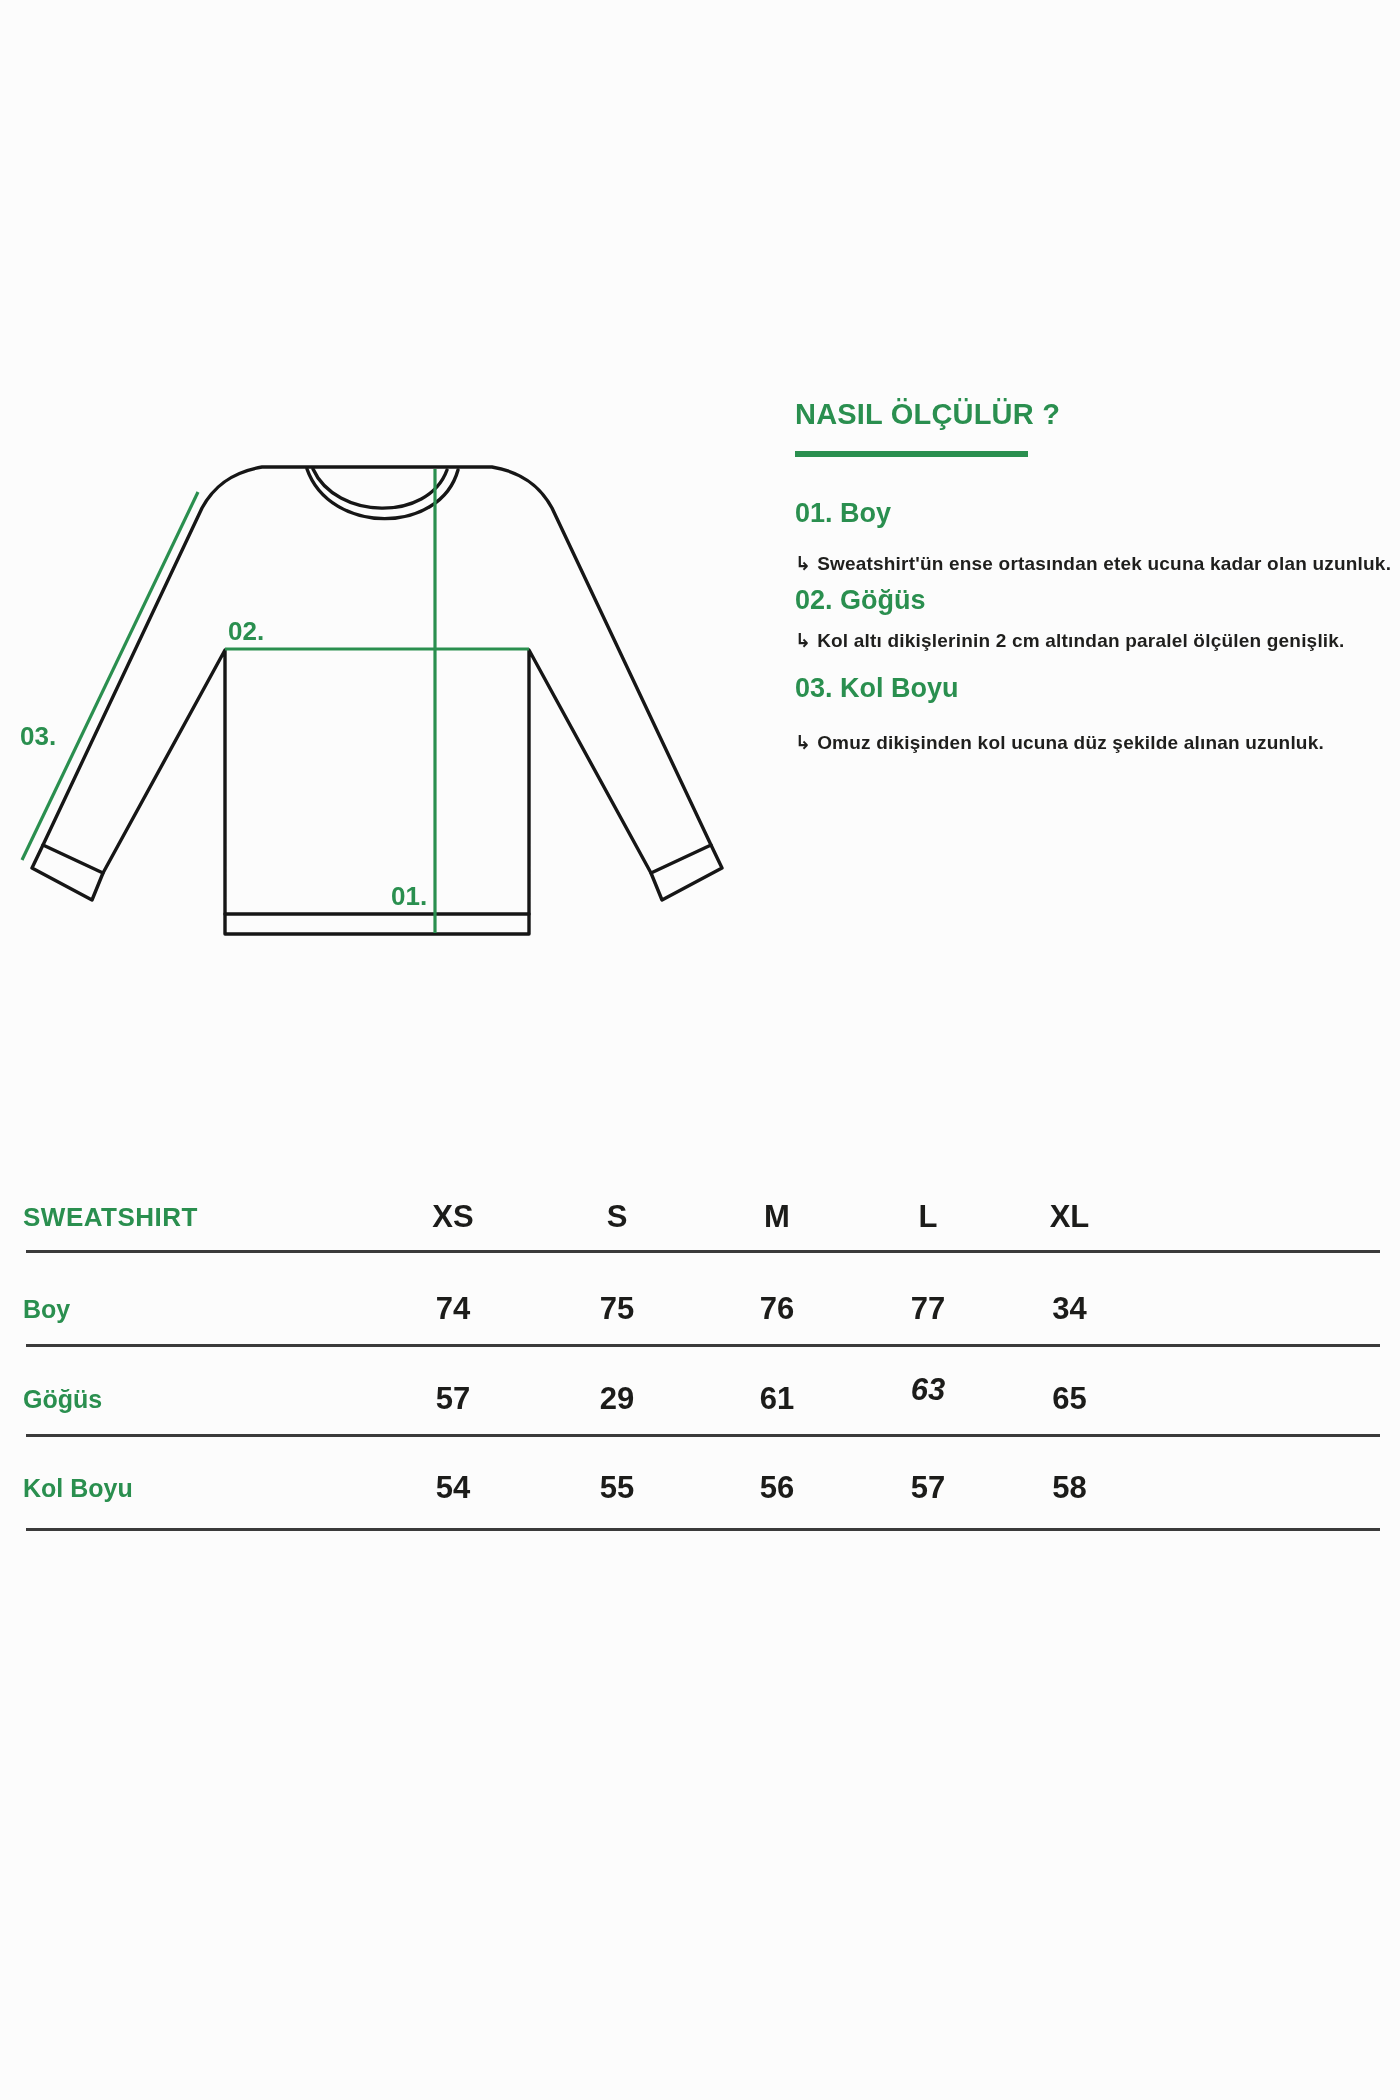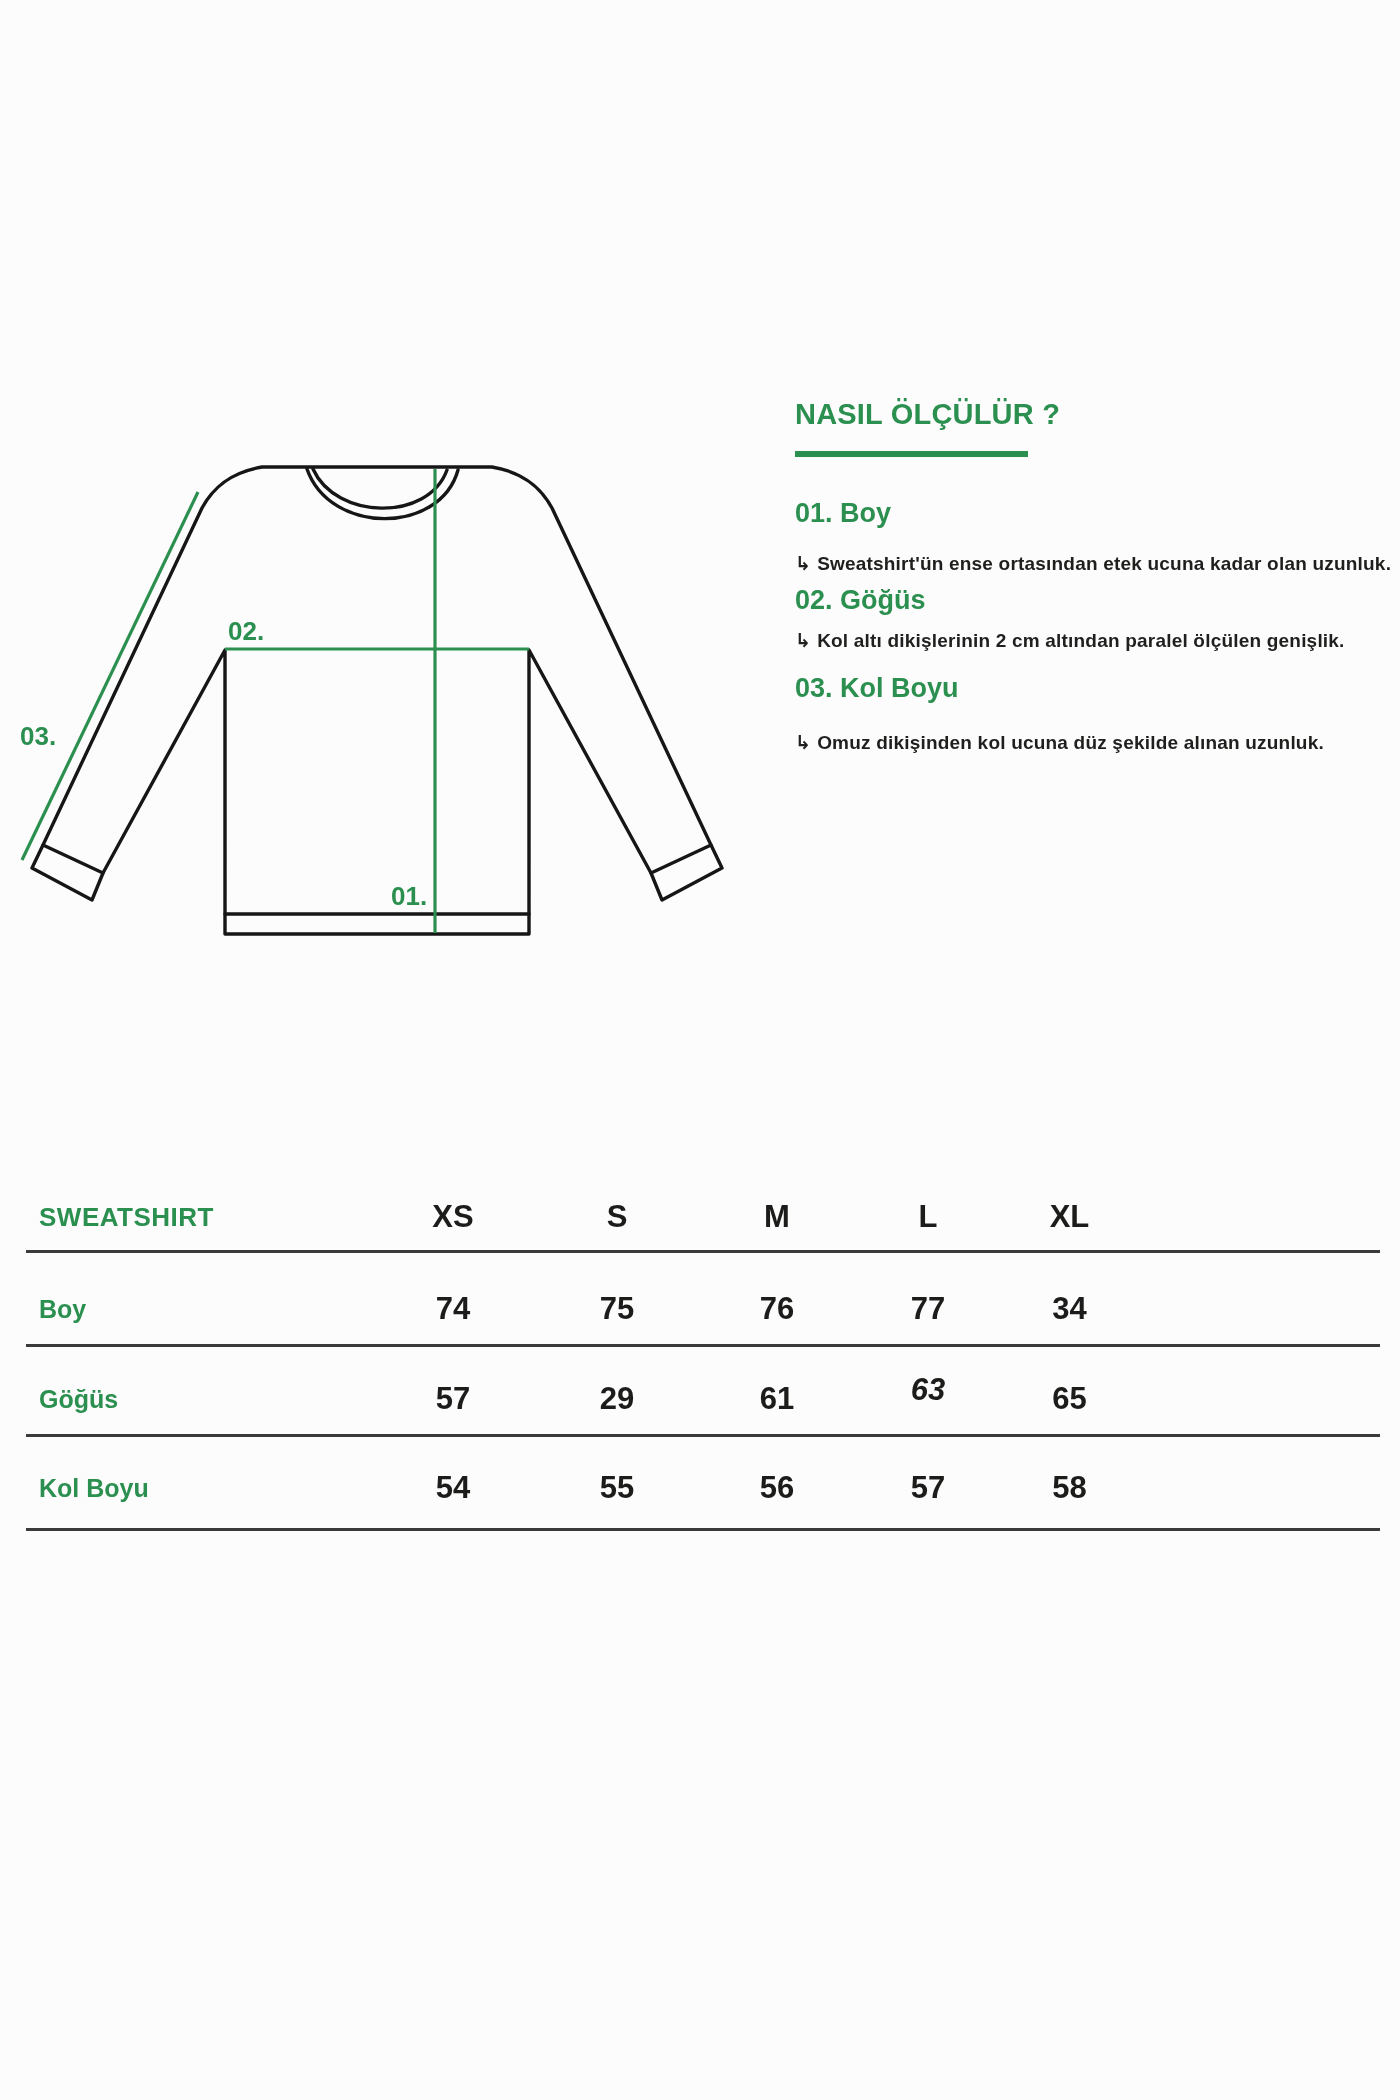--- a/index.html
+++ b/index.html
@@ -18,21 +18,21 @@
   .h3{top:673px;} .d3{top:731px;text-align:center;}
 
   
   .diagram{left:0;top:0;width:760px;height:980px;}
 
   
   .trow{position:absolute;left:0;width:1400px;display:grid;
         grid-template-columns:371px 164px 164px 156px 146px 137px;
         line-height:34px;}
   .cell{text-align:center;font-size:31px;font-weight:700;color:#1c1c1a;}
-  .cell.label{text-align:left;padding-left:39px;font-size:25px;color:#2a8f4f;}
+  .cell.label{text-align:left;padding-left:23px;font-size:25px;color:#2a8f4f;}
   .cell.header-label{font-size:26px;letter-spacing:.5px;}
   .cell .raise{position:relative;top:-9px;display:inline-block;font-style:italic;}
   .divider{position:absolute;left:26px;width:1354px;height:3px;background:#3b3b3b;}
 </style>
 </head>
 <body>
 
 <div class="canvas">
 
   <svg class="abs diagram" viewBox="0 0 760 980">

